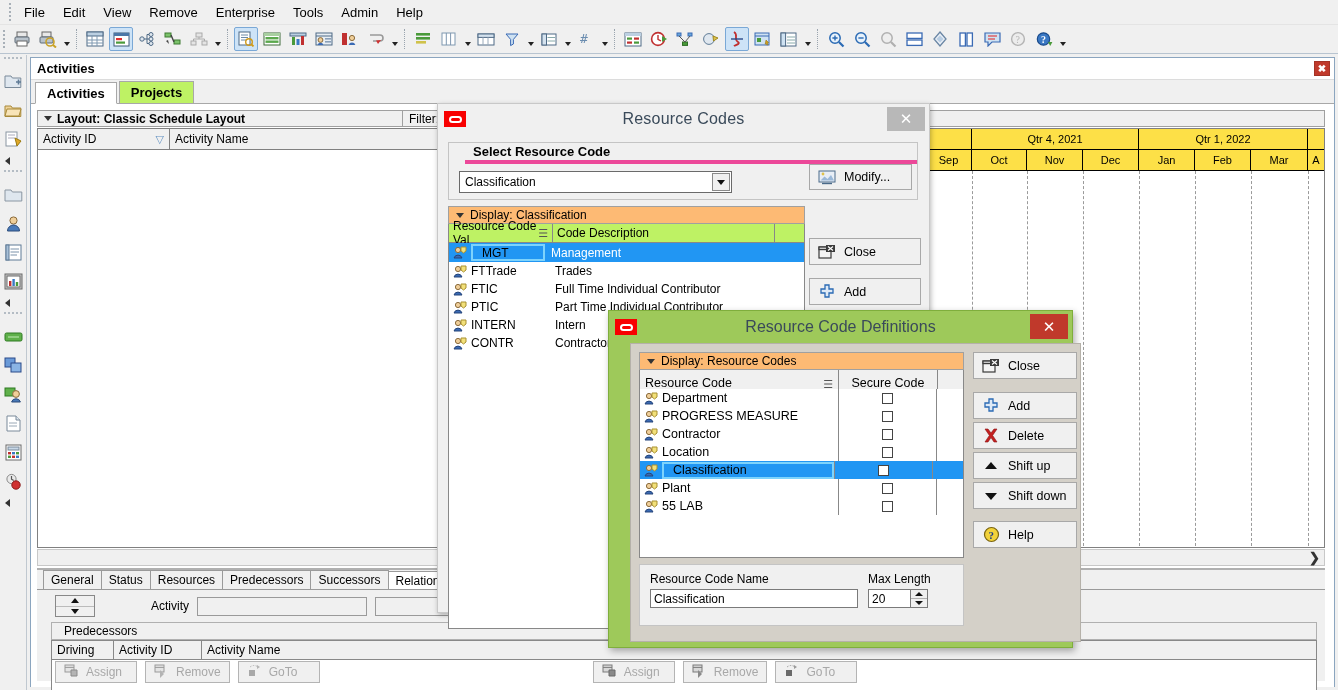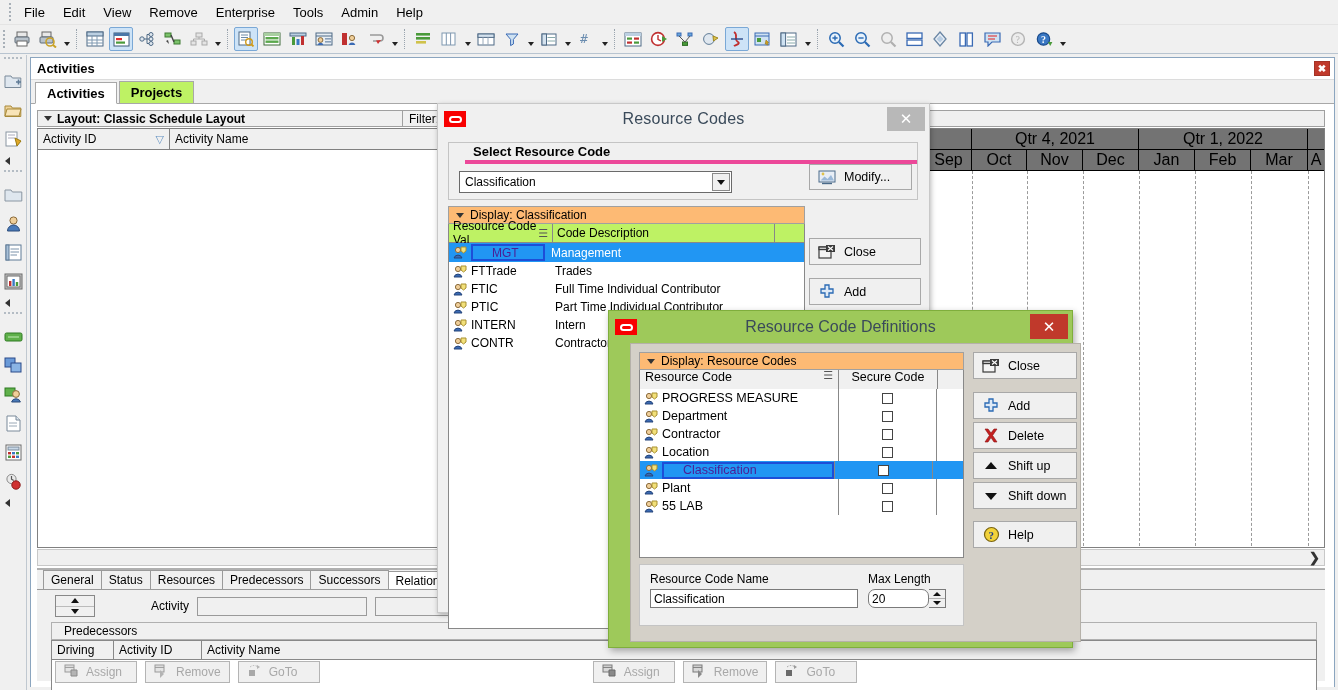--- a/index.html
+++ b/index.html
@@ -165,21 +165,21 @@
 
   
   .gantt {
     position: absolute; top: 24px; left: 894px; width: 400px; height: 420px;
     background: #fff; border: 1px solid #808080;
   }
   .ts-row1 { height: 21px; display: flex; border-bottom: 1px solid #000; }
   .ts-row2 { height: 21px; display: flex; border-bottom: 1px solid #000; }
   .ts-cell {
     display: flex; align-items: center; justify-content: center;
-    font-size: 16px; border-right: 1px solid #000; background: #737373;
+    font-size: 11px; border-right: 1px solid #000; background: #fde047;
     height: 100%;
   }
   .ts-body { position: relative; height: 375px; background: #fff; }
   .ts-vline {
     position: absolute; top: 0; bottom: 0; width: 0;
     border-left: 1px dashed #9a9a9a;
   }
 
   .hscroll-strip {
     position: absolute; top: 445px; left: 6px; width: 1288px; height: 17px;
@@ -328,22 +328,22 @@
   }
   .hamb { margin-left: auto; color: #555; font-size: 11px; line-height: 1; }
 
   .listrow {
     height: 18px; display: flex; align-items: center;
     font-size: 12px; cursor: default;
   }
   .listrow.sel { background: #2196f3; color: #fff; }
   .rc-icon { width: 22px; display: flex; justify-content: center; align-items: center; }
   .editcell {
-    border: 2px solid #1d4ed8; background: #2196f3; color: #4c1d95;
-    height: 17px; display: flex; align-items: center; padding-left: 19px;
+    border: 2px solid #7dd3fc; background: #2196f3; color: #000000;
+    height: 17px; display: flex; align-items: center; padding-left: 9px;
   }
 
   
   .dlg2 {
     position: absolute; left: 608px; top: 310px; width: 465px; height: 338px;
     background: #9ec95a; border: 1px solid #7fae3c;
     box-shadow: 2px 3px 7px rgba(0,0,0,0.32);
   }
   .dlg2-tb { height: 32px; position: relative; display: flex; align-items: center; }
   .dlg2-title {
@@ -355,21 +355,21 @@
     background: #c0392b; color: #fff;
     display: flex; align-items: center; justify-content: center;
     font-size: 15px; cursor: default;
   }
   .dlg2-body {
     position: absolute; left: 21px; top: 32px; width: 451px; height: 299px;
     background: #d4d0c8; border: 1px solid #b5b1a9;
   }
   .tbl2hdr { height: 21px; display: flex; background: #f0f0f0; border: 1px solid #888; border-top: none; }
   .tbl2hdr .c {
-    display: flex; align-items: flex-start; padding: 0 5px;
+    display: flex; align-items: flex-end; padding: 0 5px;
     font-size: 12.5px; border-right: 1px solid #888;
   }
   .row2 { height: 18px; display: flex; align-items: center; font-size: 12.5px; }
   .row2.sel { background: #2196f3; color: #fff; }
   .cbcell {
     display: flex; align-items: center; justify-content: center;
     height: 18px; border-left: 1px solid #888; border-right: 1px solid #888;
   }
   .cbox { width: 11px; height: 11px; background: #fff; border: 1px solid #444; }
 
@@ -1184,35 +1184,35 @@
       <div style="position:absolute; left:8px; top:45px; width:325px; height:169px; background:#fff; border:1px solid #888; border-top:none; overflow:hidden;">
 
         <div class="row2">
           <span class="rc-icon">
             <svg width="15" height="13" viewBox="0 0 15 13">
                 <circle cx="5" cy="4" r="2.6" fill="#f0cf9a" stroke="#8a6a3a"></circle>
                 <path d="M1 12 a4.2 4.2 0 0 1 8 0 z" fill="#3a6ab4" stroke="#25457a"></path>
                 <path d="M8 1 h5 v4 l-2.5 2 l-2.5 -2 z" fill="#f2e07a" stroke="#a89030"></path>
               </svg>
           </span>
-          <span style="width:176px">PROGRESS MEASURE</span>
+          <span style="width:176px">Department</span>
           <span class="cbcell" style="width:99px">
               <span class="cbox"></span>
             </span>
         </div>
 
         <div class="row2">
           <span class="rc-icon">
             <svg width="15" height="13" viewBox="0 0 15 13">
                 <circle cx="5" cy="4" r="2.6" fill="#f0cf9a" stroke="#8a6a3a"></circle>
                 <path d="M1 12 a4.2 4.2 0 0 1 8 0 z" fill="#3a6ab4" stroke="#25457a"></path>
                 <path d="M8 1 h5 v4 l-2.5 2 l-2.5 -2 z" fill="#f2e07a" stroke="#a89030"></path>
               </svg>
           </span>
-          <span style="width:176px">Department</span>
+          <span style="width:176px">PROGRESS MEASURE</span>
           <span class="cbcell" style="width:99px">
               <span class="cbox"></span>
             </span>
         </div>
 
         <div class="row2">
           <span class="rc-icon">
             <svg width="15" height="13" viewBox="0 0 15 13">
                 <circle cx="5" cy="4" r="2.6" fill="#f0cf9a" stroke="#8a6a3a"></circle>
                 <path d="M1 12 a4.2 4.2 0 0 1 8 0 z" fill="#3a6ab4" stroke="#25457a"></path>
@@ -1280,21 +1280,21 @@
               <span class="cbox"></span>
             </span>
         </div>
       </div>
 
       <div class="group" style="left:8px; top:220px; width:325px; height:62px;">
         <div style="position:absolute; left:10px; top:7px; font-size:12px;">Resource Code Name</div>
         <div class="fieldbox" style="position:absolute; left:10px; top:24px; width:208px;">Classification</div>
         <div style="position:absolute; left:228px; top:7px; font-size:12px;">Max Length</div>
         <div style="position:absolute; left:228px; top:24px; display:flex;">
-          <div class="fieldbox" style="width:61px;border-radius:7px;">20</div>
+          <div class="fieldbox" style="width:43px;">20</div>
           <div class="stepper">
             <div class="st-top">
                 <span class="tri-up" style="border-left-width:4px;border-right-width:4px;border-bottom-width:4px"></span>
               </div>
             <div>
                 <span class="tri-dn" style="border-left-width:4px;border-right-width:4px;border-top-width:4px"></span>
               </div>
           </div>
         </div>
       </div>

